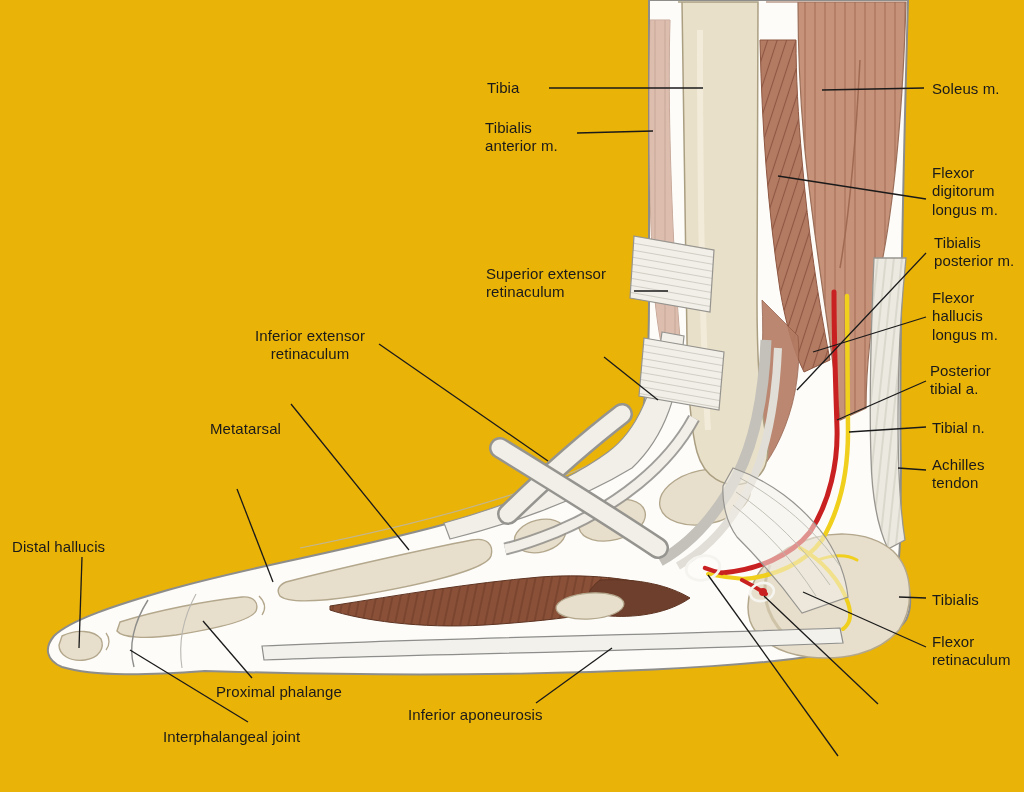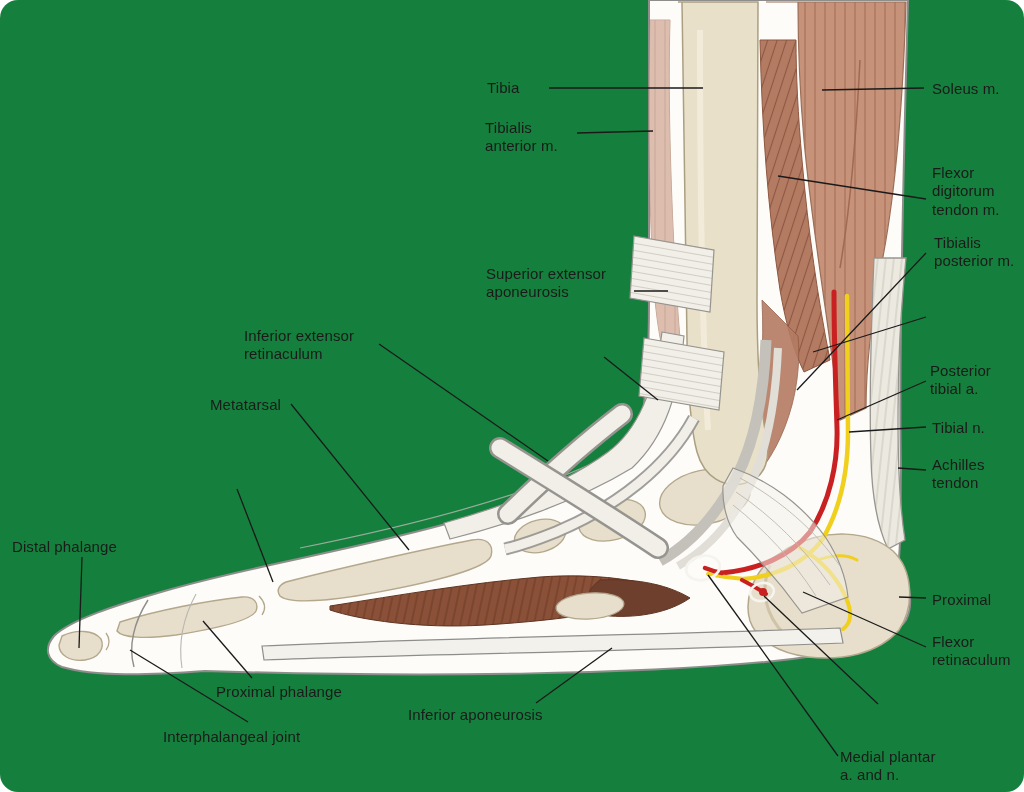--- a/index.html
+++ b/index.html
@@ -1,25 +1,25 @@
 <!DOCTYPE html>
 <html><head>
 <meta charset="utf-8">
 <style>
   html,body{margin:0;padding:0;background:#ffffff;}
   .stage{
-    position:relative;width:1024px;height:792px;background:#15803d;
-    font-family:"Liberation Sans", sans-serif;overflow:hidden;border-radius:18px;
+    position:relative;width:1024px;height:792px;background:#eab308;
+    font-family:"Liberation Sans", sans-serif;overflow:hidden;
   }
   svg.art{position:absolute;left:0;top:0;}
   .label{
     position:absolute;font-size:15px;line-height:1.22;color:#1a1a1a;
     letter-spacing:.1px;
   }
-  .align-c{}
+  .align-c{text-align:center;}
 </style>
 </head>
 <body>
 
 <div class="stage">
 
   <svg class="art" width="1024" height="792" viewBox="0 0 1024 792">
     <defs>
       <pattern id="fibV" width="10" height="24" patternUnits="userSpaceOnUse">
         <rect width="10" height="24" fill="#c6927a"></rect>
@@ -199,30 +199,30 @@
       <line x1="926" y1="470" x2="898" y2="468"></line>
       <line x1="926" y1="598" x2="899" y2="597"></line>
       <line x1="926" y1="647" x2="803" y2="592"></line>
       <line x1="878" y1="704" x2="764" y2="596"></line>
       <line x1="838" y1="756" x2="708" y2="575"></line>
     </g>
   </svg>
 
   <div class="label" style="left:487px;top:79px;width:60px">Tibia</div>
   <div class="label" style="left:485px;top:119px;width:90px">Tibialis anterior m.</div>
-  <div class="label" style="left:486px;top:265px;width:150px">Superior extensor aponeurosis</div>
+  <div class="label" style="left:486px;top:265px;width:150px">Superior extensor retinaculum</div>
   <div class="label align-c" style="left:244px;top:327px;width:132px">Inferior extensor retinaculum</div>
-  <div class="label" style="left:210px;top:396px;width:90px">Metatarsal</div>
-  <div class="label" style="left:12px;top:538px;width:120px">Distal phalange</div>
+  <div class="label" style="left:210px;top:420px;width:90px">Metatarsal</div>
+  <div class="label" style="left:12px;top:538px;width:120px">Distal hallucis</div>
   <div class="label" style="left:216px;top:683px;width:150px">Proximal phalange</div>
   <div class="label" style="left:163px;top:728px;width:170px">Interphalangeal joint</div>
   <div class="label" style="left:408px;top:706px;width:160px">Inferior aponeurosis</div>
   <div class="label" style="left:932px;top:80px;width:90px">Soleus m.</div>
-  <div class="label" style="left:932px;top:164px;width:92px">Flexor digitorum tendon m.</div>
+  <div class="label" style="left:932px;top:164px;width:92px">Flexor digitorum longus m.</div>
   <div class="label" style="left:934px;top:234px;width:92px">Tibialis posterior m.</div>
+  <div class="label" style="left:932px;top:289px;width:80px">Flexor hallucis longus m.</div>
   <div class="label" style="left:930px;top:362px;width:88px">Posterior tibial a.</div>
   <div class="label" style="left:932px;top:419px;width:80px">Tibial n.</div>
   <div class="label" style="left:932px;top:456px;width:80px">Achilles tendon</div>
-  <div class="label" style="left:932px;top:591px;width:90px">Proximal</div>
+  <div class="label" style="left:932px;top:591px;width:90px">Tibialis</div>
   <div class="label" style="left:932px;top:633px;width:100px">Flexor retinaculum</div>
-  <div class="label" style="left:840px;top:748px;width:102px">Medial plantar a. and n.</div>
 
 </div>
 
 </body></html>

